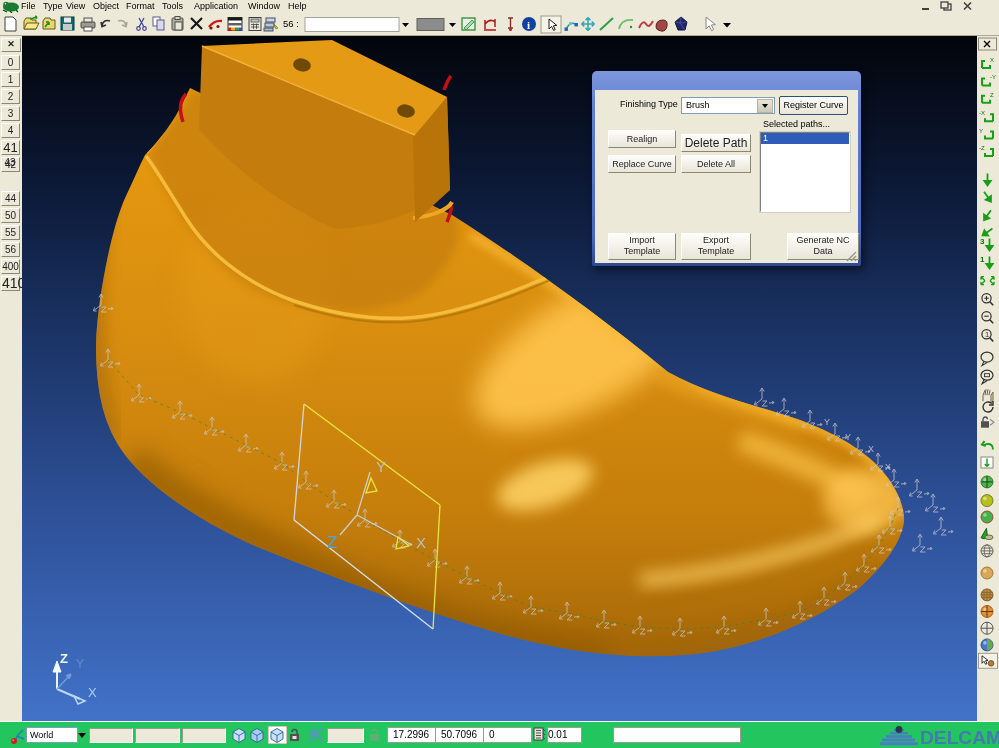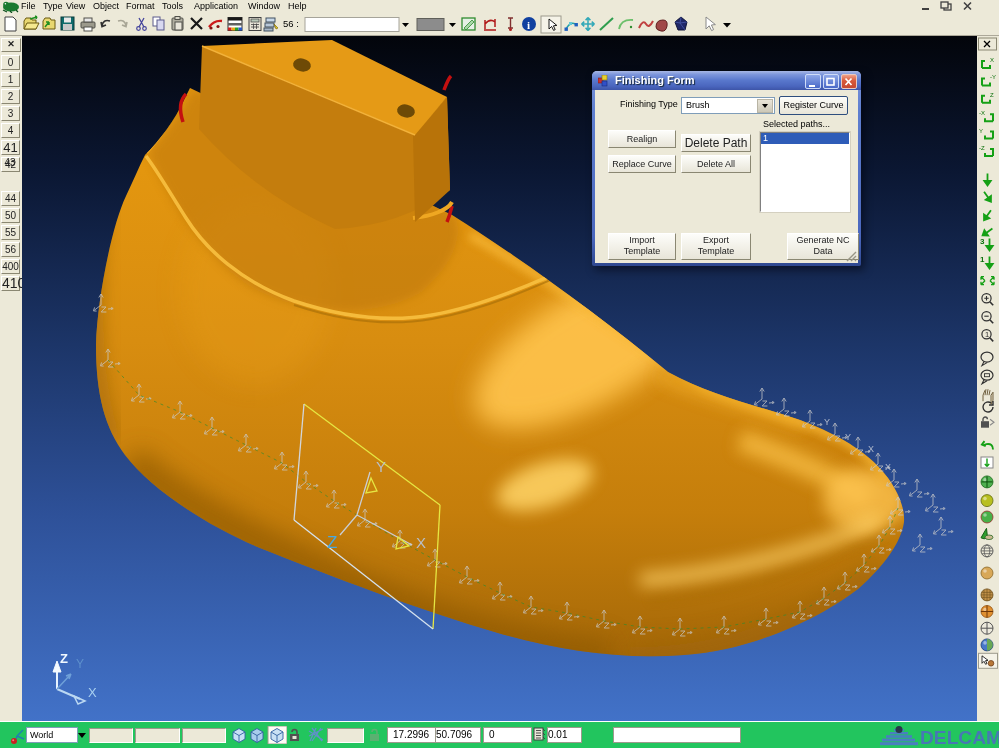--- a/index.html
+++ b/index.html
@@ -423,21 +423,21 @@
 </svg>
 <svg class="abs" style="left:308px;top:5px" width="18" height="16" viewBox="0 0 18 16">
 <path d="M1,4 l14,9 M1,9 l14,-7 M4,1 l10,13 M8,1 l-6,13 M13,1 l-9,13" stroke="#6090C8" stroke-width="1.3"></path>
 </svg>
 <div class="fld" style="left:327px;top:6px;width:35px;height:13px"></div>
 <svg class="abs" style="left:369px;top:6px" width="12" height="14" viewBox="0 0 12 14" opacity="0.45">
 <rect x="1" y="6" width="9" height="7" fill="#A09A88"></rect>
       <path d="M8,6 v-2 a2.5,2.5 0 0 0 -5,0" fill="none" stroke="#A09A88" stroke-width="1.6"></path>
 </svg>
 <div class="abs wfld" style="left:387px;top:5px;width:44px;height:14px;border:1px solid #9C9A8C;line-height:14px;padding-left:5px">17.2996</div>
-<div class="abs wfld" style="left:435px;top:5px;width:44px;height:14px;border:1px solid #9C9A8C;line-height:14px;">50.7096</div>
+<div class="abs wfld" style="left:435px;top:5px;width:44px;height:14px;border:1px solid #9C9A8C;line-height:14px;padding-left:5px">50.7096</div>
 <div class="abs wfld" style="left:483px;top:5px;width:42px;height:14px;border:1px solid #9C9A8C;line-height:14px;padding-left:5px">0</div>
 <svg class="abs" style="left:532px;top:5px" width="14" height="15" viewBox="0 0 14 15">
 <rect x="2" y="1" width="9" height="12" fill="#E8E5D8" stroke="#404040"></rect>
       <path d="M4,3.5 h5 M4,6 h5 M4,8.5 h5 M4,11 h5" stroke="#404040" stroke-width="0.9"></path>
       <path d="M11,2 l2,2 M11,6 l2,2 M11,10 l2,2" stroke="#404040" stroke-width="0.9"></path>
 </svg>
 <span class="abs" style="left:553px;top:7px;font-weight:bold">Tol</span>
 <div class="abs wfld" style="left:547px;top:5px;width:33px;height:14px;border:1px solid #9C9A8C;line-height:14px;padding-left:0">0.01</div>
 <div class="abs wfld" style="left:613px;top:5px;width:126px;height:14px;border:1px solid #9C9A8C"></div>
 <svg class="abs" style="left:880px;top:4px" width="119 " height="21" viewBox="0 0 119 21">
@@ -448,38 +448,20 @@
         <rect x="2" y="12.6" width="33" height="2.8"></rect>
 <rect x="0" y="16.2" width="38" height="3"></rect>
 </g>
 <circle cx="19" cy="3.5" r="3.5" fill="#283848"></circle>
 <text x="40" y="18" font-size="18" font-weight="bold" fill="#4778B4" transform="scale(1,1)" textLength="82" lengthAdjust="spacingAndGlyphs">DELCAM</text>
 </svg>
 </div>
 
 <div class="abs" id="dlg" style="left:592px;top:71px;width:269px;height:195px;
  border-radius:5px 5px 2px 2px; background:linear-gradient(180deg,#7E97DC 0%,#5F7FD0 20%,#4A67BE 85%,#2E4890 100%); box-shadow:3px 4px 8px rgba(0,0,10,0.5)">
-<div class="abs" style="left:0;top:0;width:269px;height:19px;border-radius:5px 5px 0 0;
- background:linear-gradient(180deg,#A8B8E4 0%,#7E97DC 18%,#5877CC 50%,#4A66BE 80%,#3D55A8 100%)">
-<svg class="abs" style="left:6px;top:4px" width="12" height="12" viewBox="0 0 12 12">
-<rect x="0" y="3" width="5" height="5" fill="#C83030" stroke="#801818" stroke-width="0.6"></rect>
-<rect x="4" y="0" width="5" height="5" fill="#E8D030" stroke="#887810" stroke-width="0.6"></rect>
-<rect x="4" y="6" width="5" height="5" fill="#3050C8" stroke="#182878" stroke-width="0.6"></rect>
-</svg>
-<span class="abs" style="left:23px;top:3px;font-size:11px;font-weight:bold;color:#fff;text-shadow:1px 1px 1px #123">Finishing Form</span>
-<div class="abs" style="left:213px;top:3px;width:14px;height:13px;border-radius:2px;border:1px solid #cfdcf8;background:linear-gradient(180deg,#8FA8E8,#4868C8);color:#fff"><svg width="14" height="13">
-          <path d="M3,10 h6" stroke="#fff" stroke-width="2"></path>
-        </svg></div>
-<div class="abs" style="left:231px;top:3px;width:14px;height:13px;border-radius:2px;border:1px solid #cfdcf8;background:linear-gradient(180deg,#8FA8E8,#4868C8)"><svg width="14" height="13">
-          <rect x="3" y="2.5" width="7" height="6.5" fill="none" stroke="#fff" stroke-width="1.6"></rect>
-        </svg></div>
-<div class="abs" style="left:249px;top:3px;width:14px;height:13px;border-radius:2px;border:1px solid #E8C8C0;background:linear-gradient(180deg,#EFA088,#D85838 45%,#C64830)"><svg width="14" height="13">
-          <path d="M3.5,2.5 l6,6.5 M9.5,2.5 l-6,6.5" stroke="#fff" stroke-width="1.7"></path>
-        </svg></div>
-</div>
 <div class="abs" style="left:3px;top:19px;width:263px;height:173px;background:#ECE9D8;font-size:11px;color:#000">
 <span class="abs" style="left:25px;top:9px;font-size:9px">Finishing Type</span>
 <div class="abs" style="left:86px;top:7px;width:92px;height:15px;background:#fff;border:1px solid #7F9DB9;font-size:9px">
   <span class="abs" style="left:4px;top:2px">Brush</span>
   <div class="abs" style="right:1px;top:1px;width:14px;height:12px;background:linear-gradient(180deg,#E8E4D8,#CCC8B8);border:1px solid #B8B4A4">
           <div style="width:0;height:0;border-left:3.5px solid transparent;border-right:3.5px solid transparent;border-top:4px solid #000;margin:4px auto 0"></div>
         </div>
 </div>
 <div class="abs" style="left:184px;top:6px;width:67px;height:17px;background:linear-gradient(180deg,#FDFDFA,#E8E5D8);border:1.5px solid #2E4E7E;border-radius:2px;text-align:center;line-height:16px;font-size:9px">Register Curve</div>
 <span class="abs" style="left:168px;top:29px;font-size:9px">Selected paths...</span>

